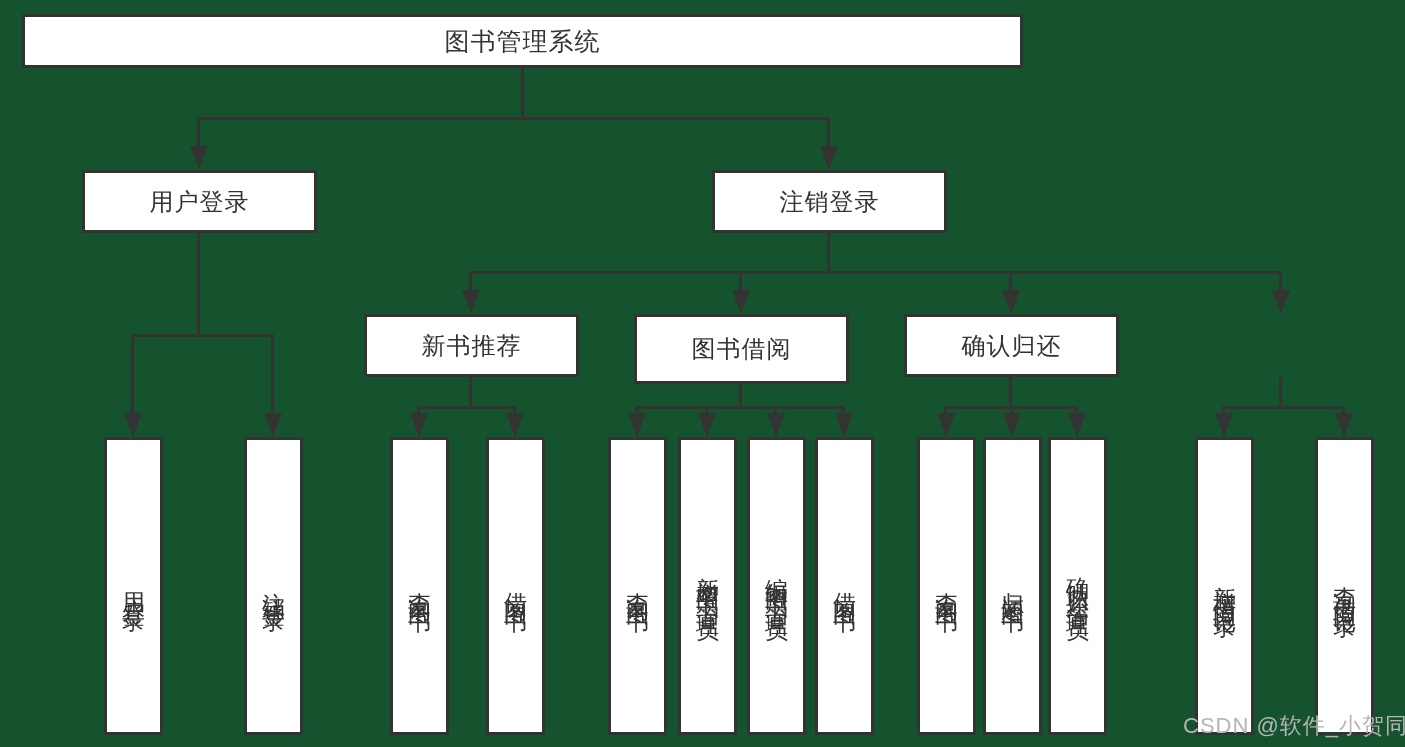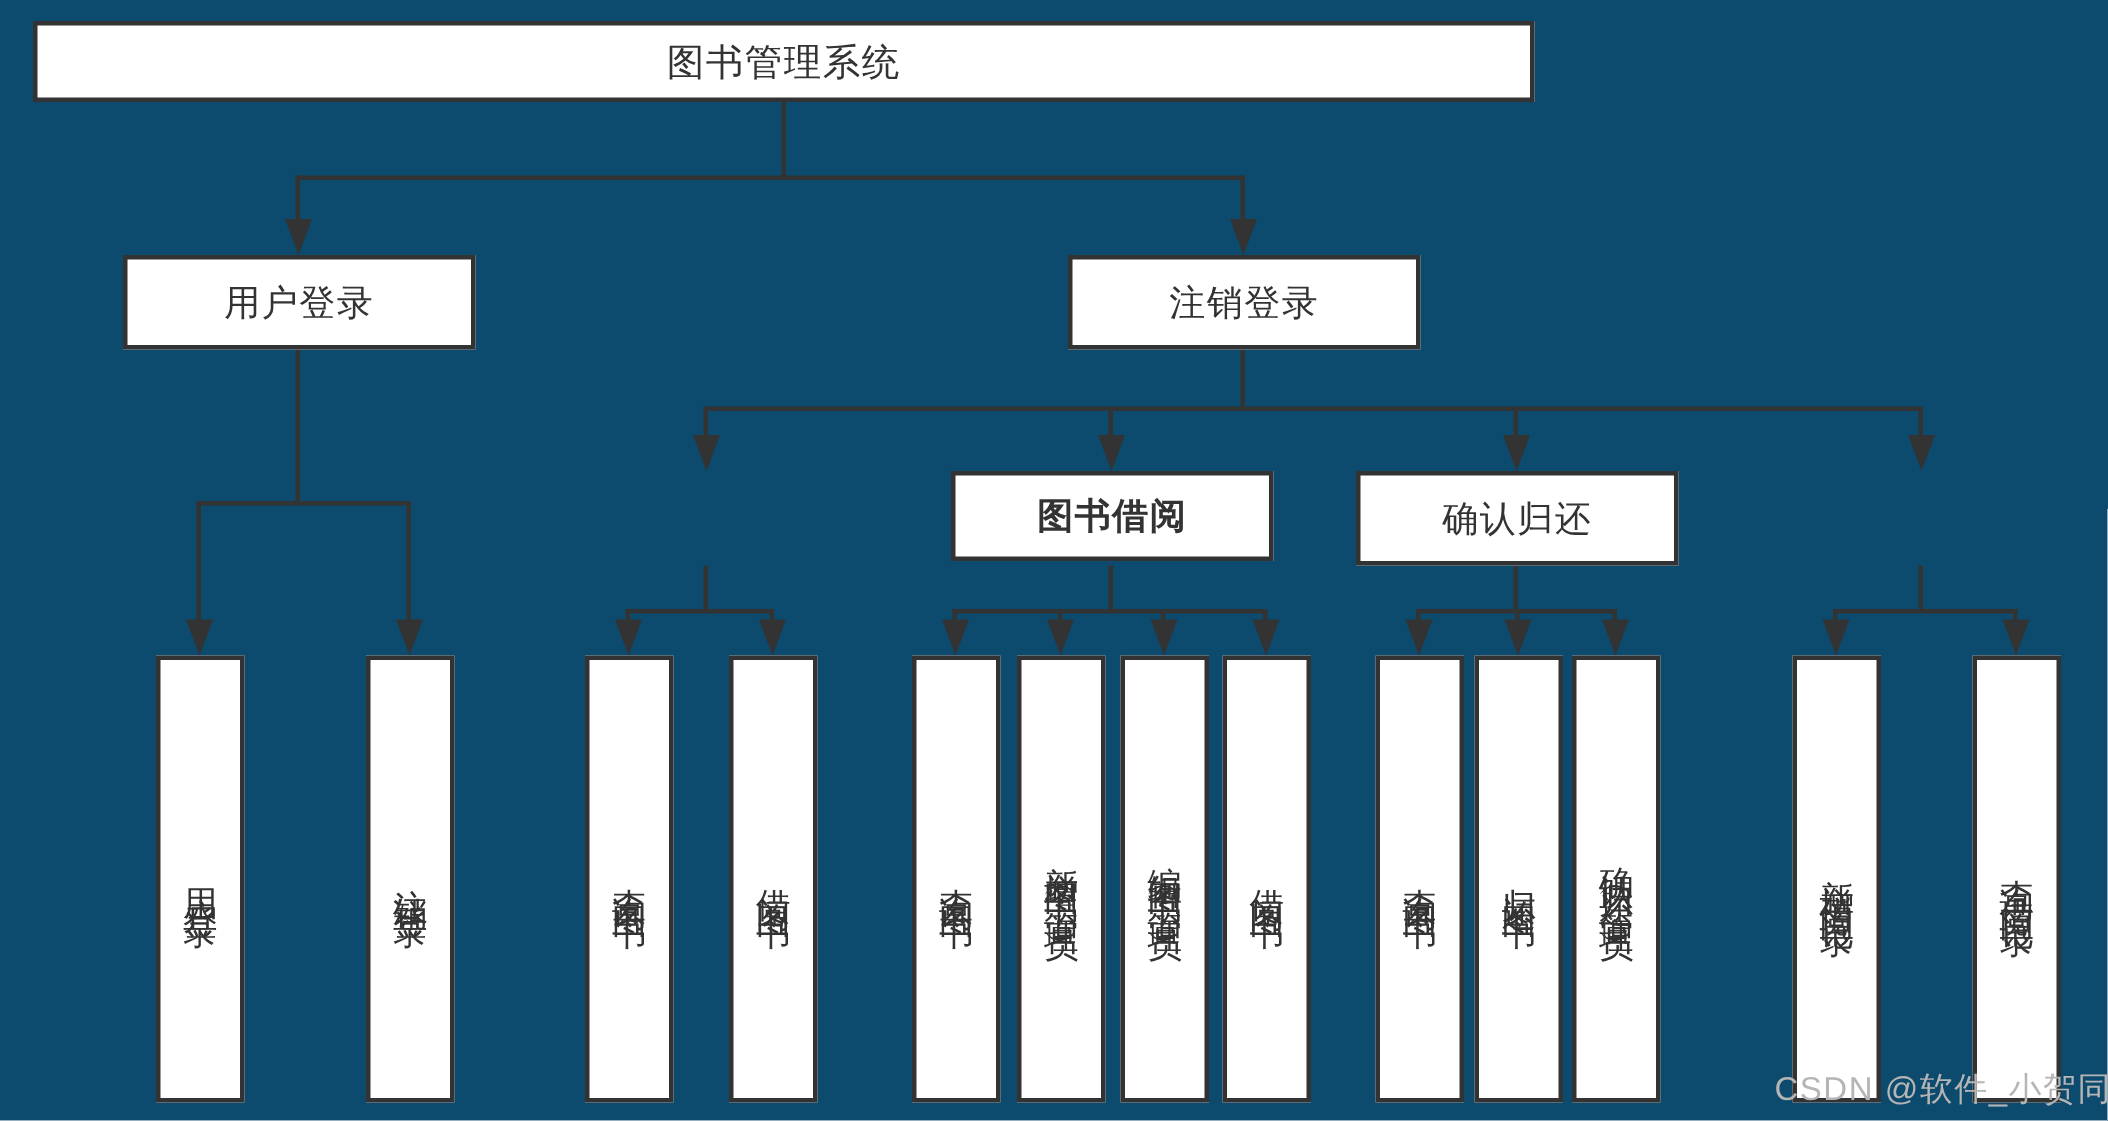--- a/index.html
+++ b/index.html
@@ -1,20 +1,20 @@
 <!DOCTYPE html>
 <html><head>
 <meta charset="utf-8">
 <style>
   html, body { margin:0; padding:0; background:#ffffff; }
   .stage {
     position: relative;
     width: 1405px;
     height: 747px;
-    background: #0c4a6e;
+    background: #14532d;
     font-family: "Liberation Sans", sans-serif;
     overflow: hidden;
   }
   .box {
     position: absolute;
     background: #ffffff;
     border: 3px solid #333333;
     box-sizing: border-box;
     display: flex;
     align-items: center;
@@ -62,21 +62,24 @@
     <span class="hlabel root-label">图书管理系统</span>
   </div>
 
   <div class="box" style="left:82px; top:170px; width:235px; height:63px;">
     <span class="hlabel">用户登录</span>
   </div>
   <div class="box" style="left:712px; top:170px; width:235px; height:63px;">
     <span class="hlabel">注销登录</span>
   </div>
 
-  <div class="box" style="left:634px; top:314px; width:215px; height:60px;font-weight:bold;">
+  <div class="box" style="left:364px; top:314px; width:215px; height:63px;">
+    <span class="hlabel">新书推荐</span>
+  </div>
+  <div class="box" style="left:634px; top:314px; width:215px; height:70px;">
     <span class="hlabel">图书借阅</span>
   </div>
   <div class="box" style="left:904px; top:314px; width:215px; height:63px;">
     <span class="hlabel">确认归还</span>
   </div>
 
   <div class="box" style="left:104px; top:437px; width:59px; height:298px;">
     <span class="vtext">用户登录</span>
   </div>
   <div class="box" style="left:244px; top:437px; width:59px; height:298px;">

